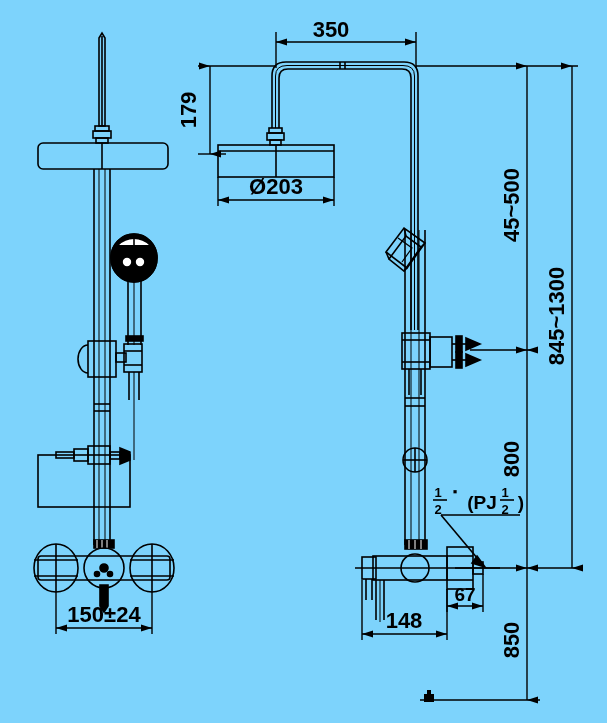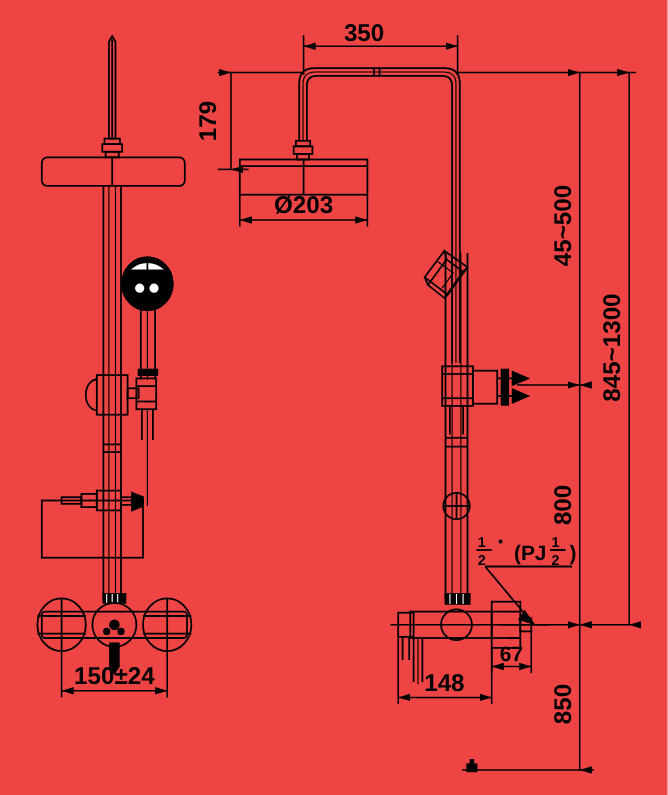--- a/index.html
+++ b/index.html
@@ -1,17 +1,17 @@
 <!DOCTYPE html>
 <html><head>
 <meta charset="utf-8">
 <style>
   html,body{margin:0;padding:0;background:#ffffff;}
   body{width:607px;height:723px;font-family:"Liberation Sans",sans-serif;}
-  #stage{position:relative;width:607px;height:723px;overflow:hidden;background:#ef4444;}
+  #stage{position:relative;width:607px;height:723px;overflow:hidden;background:#7dd3fc;}
   #stage svg{position:absolute;left:0;top:0;}
   .dimtext{font-family:"Liberation Sans",sans-serif;font-weight:bold;font-size:22px;fill:#000;}
   .dimtext-sm{font-family:"Liberation Sans",sans-serif;font-weight:bold;font-size:19px;fill:#000;}
   .dimtext-xs{font-family:"Liberation Sans",sans-serif;font-weight:bold;font-size:13px;fill:#000;}
 </style>
 </head>
 <body>
 
 <div id="stage">
 

